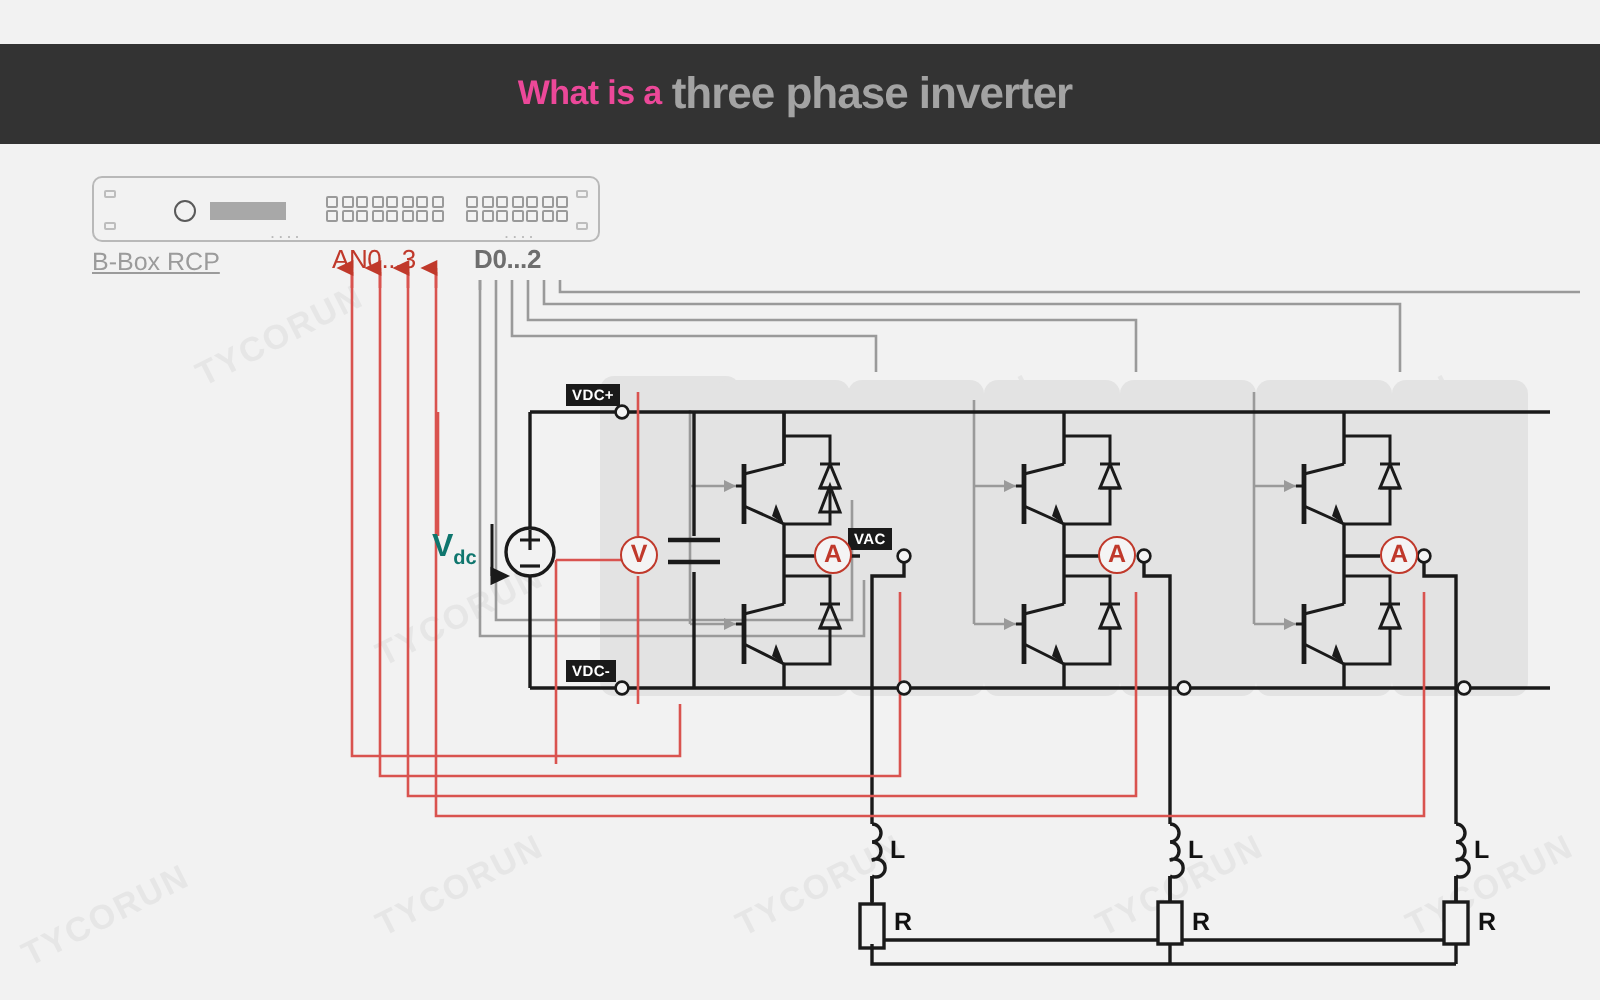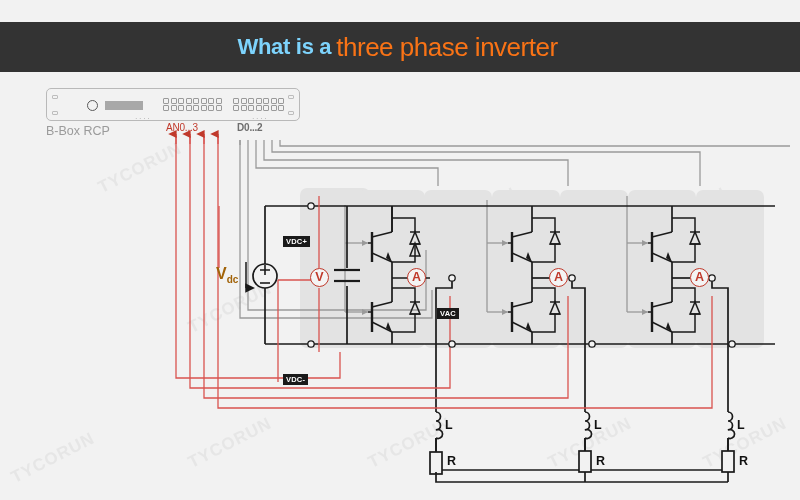--- a/index.html
+++ b/index.html
@@ -11,22 +11,22 @@
   }
   #stage { position: relative; width: 800px; height: 500px; background: #f2f2f2; }
 
   
   #banner {
     position: absolute; left: 0; top: 22px; width: 800px; height: 50px;
     background: #333333;
     display: flex; align-items: center; justify-content: center;
     white-space: nowrap;
   }
-  #banner .t-sm { color: #7dd3fc; font-size: 22px; font-weight: bold; letter-spacing: -0.3px; }
-  #banner .t-lg { color: #f97316; font-size: 26px; font-weight: normal; letter-spacing: -0.5px; padding: 0 5px; }
+  #banner .t-sm { color: #ec4899; font-size: 17px; font-weight: bold; letter-spacing: -0.3px; }
+  #banner .t-lg { color: #a3a3a3; font-size: 22px; font-weight: bold; letter-spacing: -0.5px; padding: 0 5px; }
 
   
   #device {
     position: absolute; left: 46px; top: 88px; width: 254px; height: 33px;
     border: 1.3px solid #b9b9b9; border-radius: 5px; background: #f2f2f2;
   }
   .dev-screw {
     position: absolute; width: 6px; height: 3.5px; border: 1px solid #bdbdbd; border-radius: 1px;
   }
   #dev-knob {
@@ -37,47 +37,47 @@
     position: absolute; left: 58px; top: 12px; width: 38px; height: 9px; background: #a8a8a8;
   }
   .conn-block { position: absolute; display: flex; flex-direction: column; gap: 1.5px; }
   .conn-row { display: flex; gap: 1.5px; }
   .conn-pin { width: 6px; height: 5.5px; border: 1px solid #9a9a9a; border-radius: 1px; background: #f2f2f2; }
   .dev-dots {
     position: absolute; color: #b9b9b9; font-size: 9px; letter-spacing: 1.6px; line-height: 1;
   }
   #device-label {
     position: absolute; left: 46px; top: 124px;
-    color: #9b9b9b; font-size: 12.5px;
+    color: #9b9b9b; font-size: 12.5px; text-decoration: underline;
   }
 
   
-  .port-label { position: absolute; font-size: 10px; letter-spacing: -0.2px; }
+  .port-label { position: absolute; font-size: 13px; letter-spacing: -0.2px; }
   #label-an { left: 166px; top: 122px; color: #c0392b; }
   #label-do { left: 237px; top: 122px; color: #6e6e6e; font-weight: bold; }
 
   
   .badge {
     position: absolute; background: #1a1a1a; color: #ffffff;
     font-size: 7.5px; font-weight: bold; letter-spacing: 0.2px;
-    padding: 1.5px 3px 1.5px 3px; line-height: 1; margin-top: 44px;
+    padding: 1.5px 3px 1.5px 3px; line-height: 1;
   }
   .meter {
     position: absolute; width: 19px; height: 19px; border-radius: 50%;
     border: 1.8px solid #c0392b; background: #f4f4f4;
     color: #c0392b; font-size: 12.5px; font-weight: bold;
     display: flex; align-items: center; justify-content: center;
     line-height: 1;
   }
   .comp-label {
     position: absolute; color: #111111; font-size: 12.5px; font-weight: bold; line-height: 1;
   }
   #vdc-label {
     position: absolute; left: 216px; top: 266px;
-    color: #a16207; font-size: 16px; font-weight: bold; line-height: 1;
+    color: #0f766e; font-size: 16px; font-weight: bold; line-height: 1;
   }
   #vdc-label sub { font-size: 10px; font-weight: bold; }
 
   
   .wm {
     position: absolute; color: #e6e6e6; font-size: 17px; font-weight: bold;
     letter-spacing: 1px; transform: rotate(-27deg); transform-origin: left top;
     user-select: none; pointer-events: none; white-space: nowrap;
   }
 
@@ -427,21 +427,21 @@
       <circle cx="452" cy="344" r="3.2"></circle>
       <circle cx="572" cy="278" r="3.2"></circle>
       <circle cx="592" cy="344" r="3.2"></circle>
       <circle cx="712" cy="278" r="3.2"></circle>
       <circle cx="732" cy="344" r="3.2"></circle>
     </g>
   </svg>
 
   <div class="badge" style="left:283px; top:192px;">VDC+</div>
   <div class="badge" style="left:283px; top:330px;text-align:center;">VDC-</div>
-  <div class="badge" style="left:437px; top:264px;">VAC</div>
+  <div class="badge" style="left:424px; top:264px;">VAC</div>
 
   <div id="vdc-label">V<sub>dc</sub></div>
 
   <div class="meter" style="left:310px; top:268px;">V</div>
   <div class="meter" style="left:407px; top:268px;">A</div>
   <div class="meter" style="left:549px; top:268px;">A</div>
   <div class="meter" style="left:690px; top:268px;">A</div>
 
   <div class="comp-label" style="left:445px; top:419px;">L</div>
   <div class="comp-label" style="left:594px; top:419px;">L</div>

